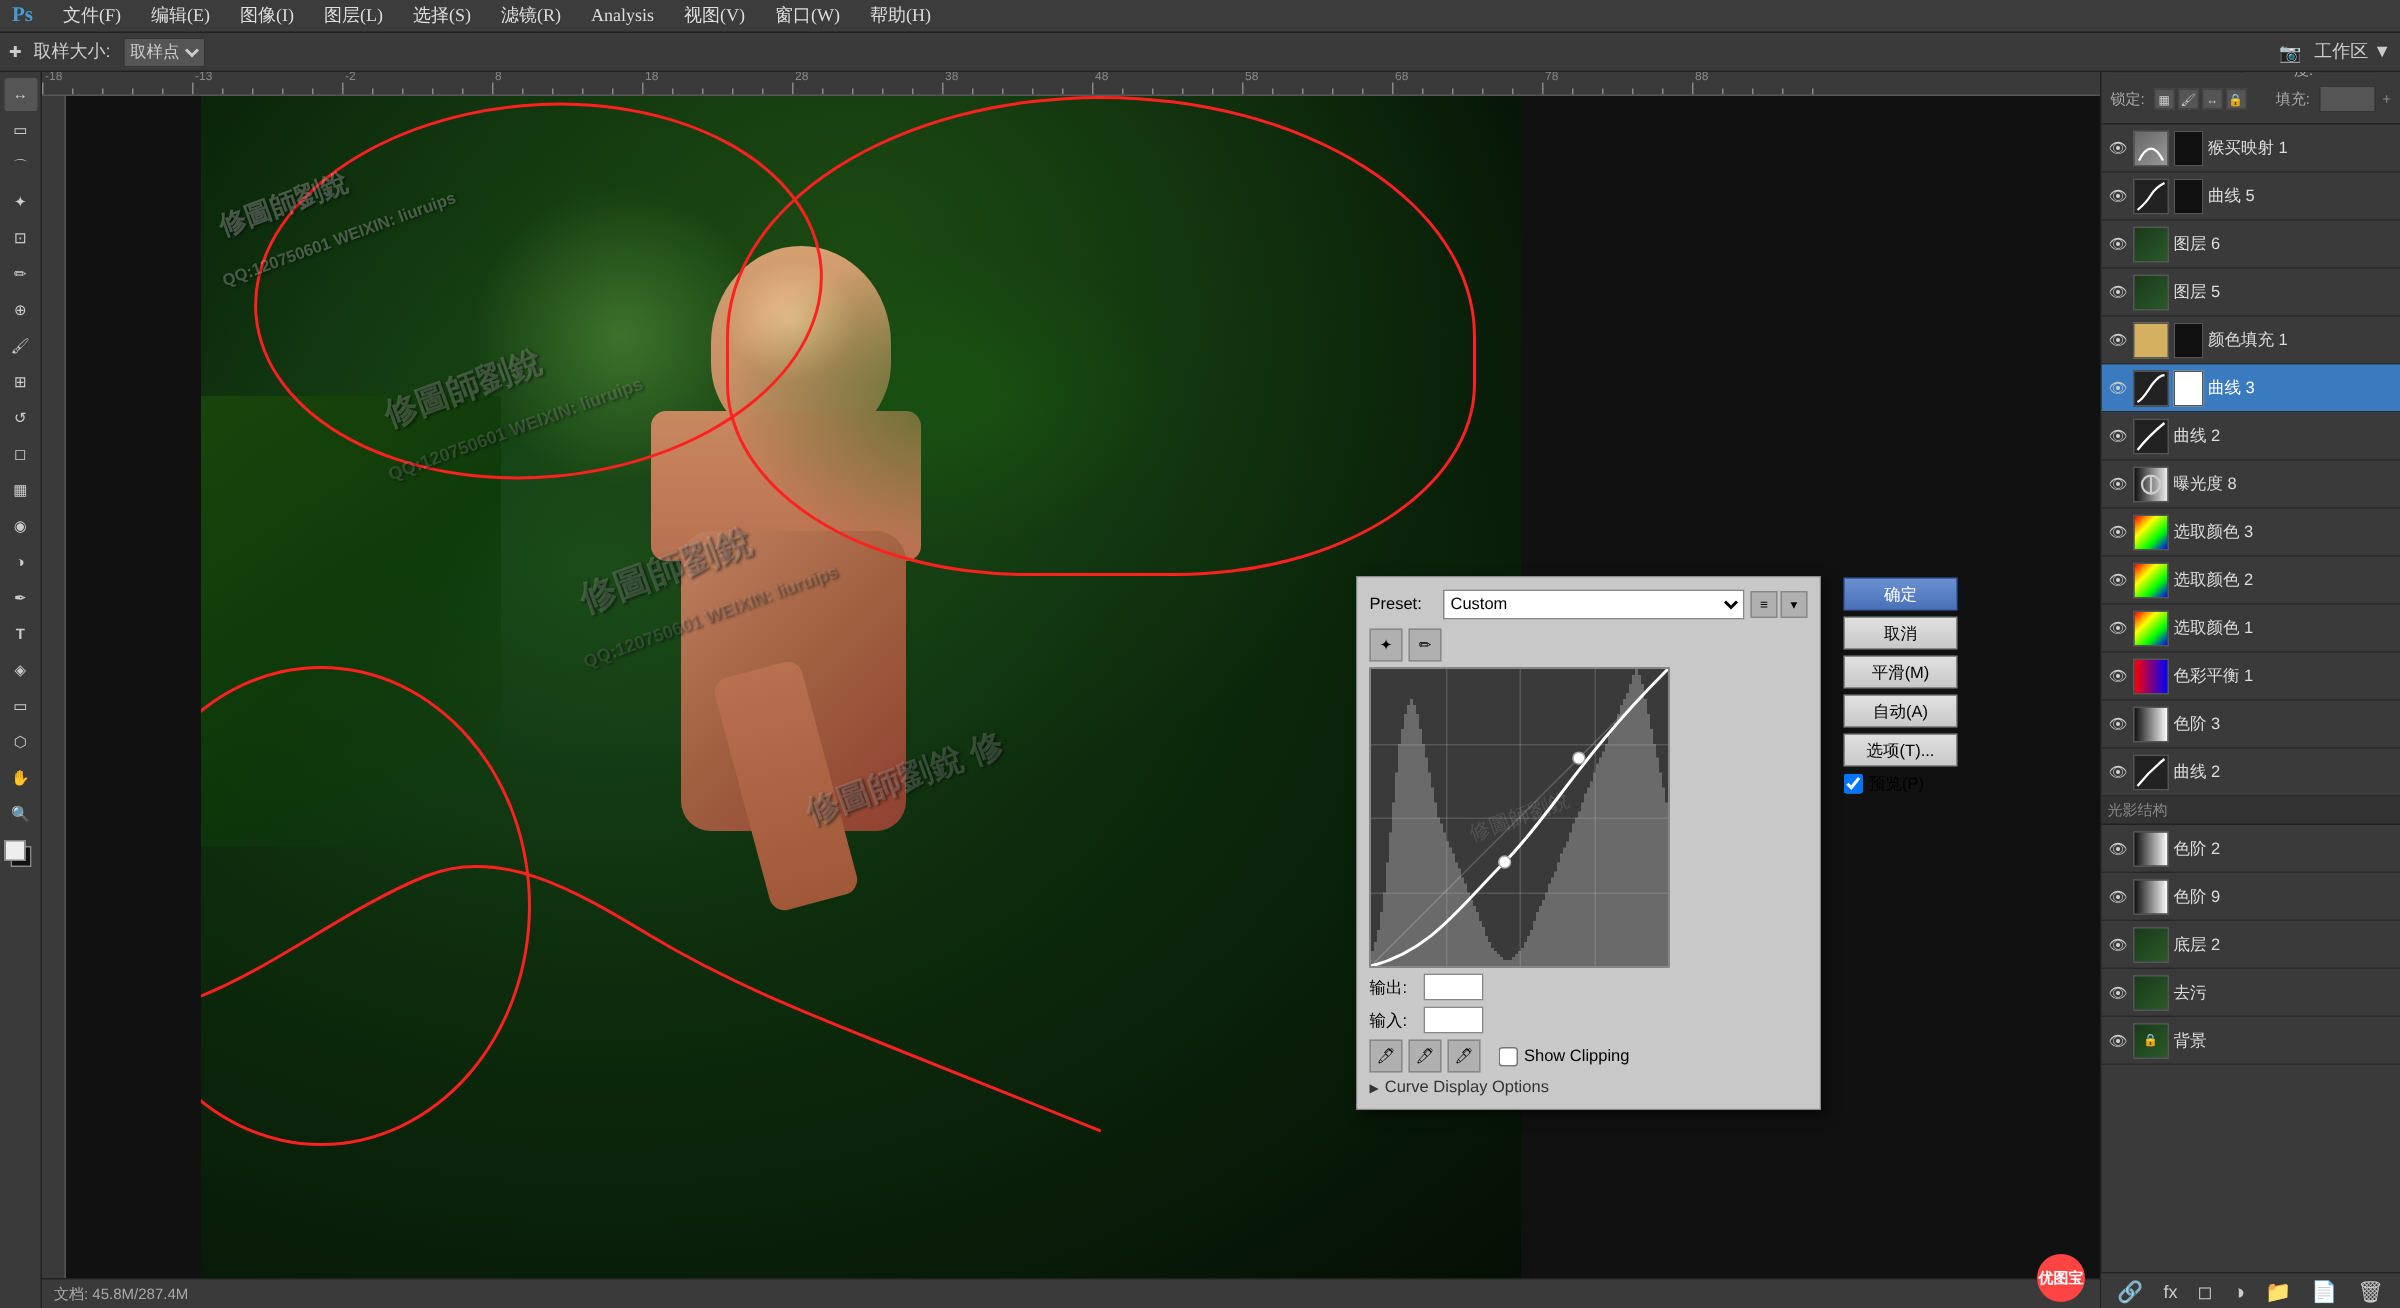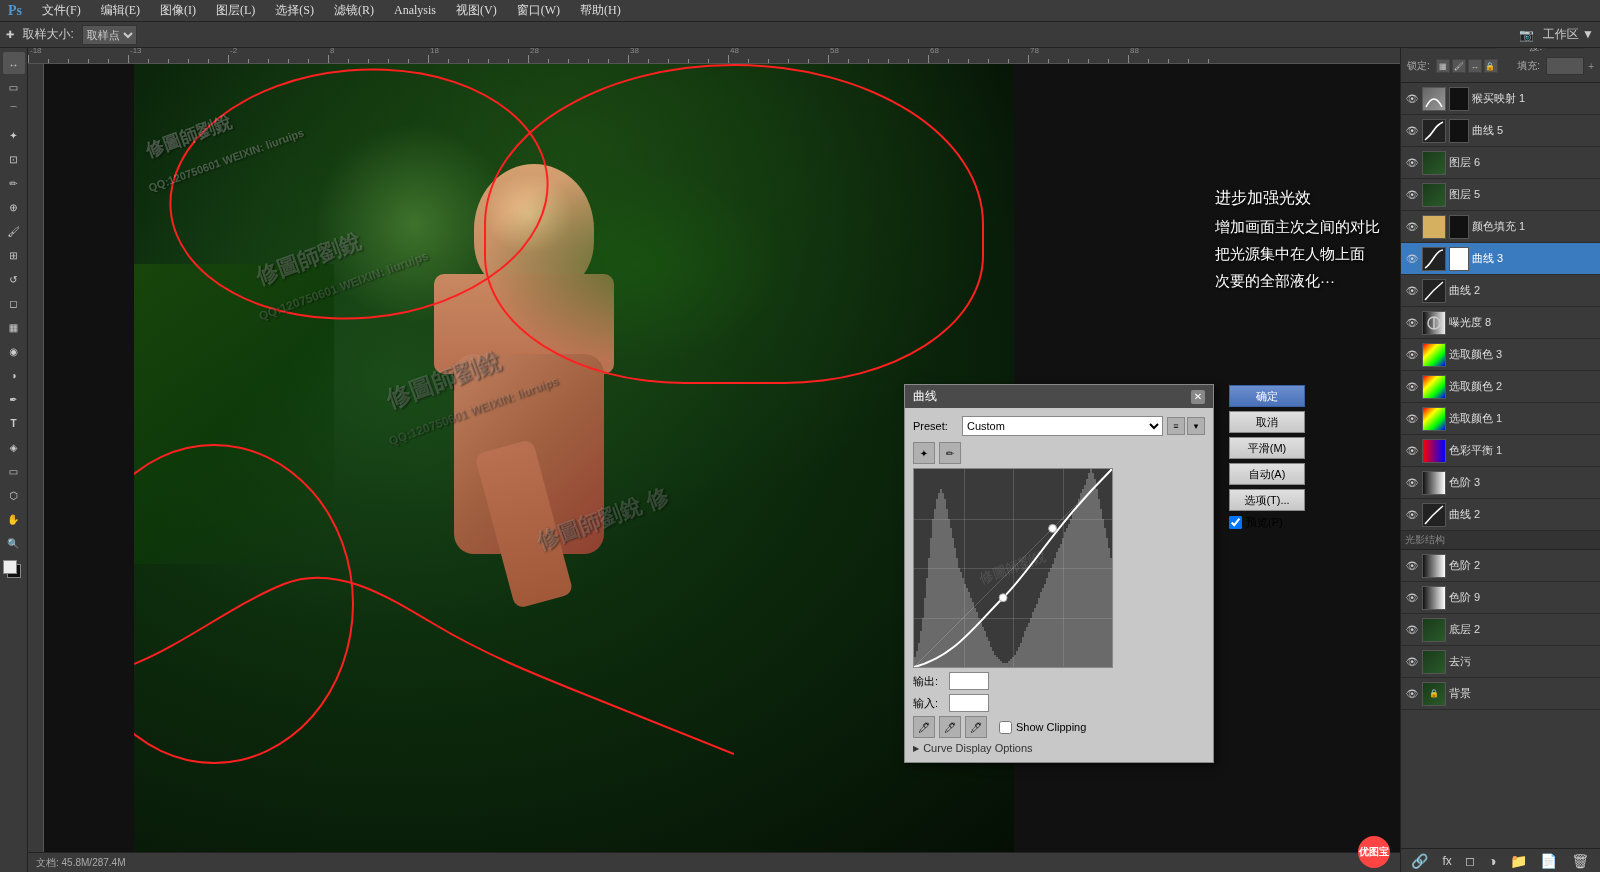--- a/index.html
+++ b/index.html
@@ -702,33 +702,23 @@
 
       <div class="watermark" style="top:180px;left:120px;font-size:22px;color:rgba(255,255,255,0.2);">修圖師劉銳</div>
       <div class="watermark" style="top:215px;left:120px;font-size:12px;color:rgba(255,255,255,0.15);">QQ:120750601 WEIXIN: liuruips</div>
 
       <div class="watermark" style="top:300px;left:250px;font-size:24px;color:rgba(255,255,255,0.18);">修圖師劉銳</div>
       <div class="watermark" style="top:340px;left:250px;font-size:12px;color:rgba(255,255,255,0.12);">QQ:120750601 WEIXIN: liuruips</div>
 
       <div class="watermark" style="top:440px;left:400px;font-size:22px;color:rgba(255,255,255,0.18);">修圖師劉銳 修</div>
     </div>
 
-    <div id="annotation-box">
-      <div style="font-size:16px;">进步加强光效</div>
-      <div style="font-size:15px;">增加画面主次之间的对比</div>
-      <div style="font-size:15px;">把光源集中在人物上面</div>
-      <div style="font-size:15px;">次要的全部液化···</div>
-    </div>
   </div>
 
   <div id="curves-dialog" style="position:relative;">
-    <div id="curves-title-bar">
-      <span>曲线</span>
-      <span class="close-btn">✕</span>
-    </div>
     <div id="curves-body">
 
       <div class="preset-row">
         <span class="preset-label">Preset:</span>
         <select class="preset-select">
           <option>Custom</option>
         </select>
         <div class="preset-icons">
           <div class="preset-icon-btn">≡</div>
           <div class="preset-icon-btn">▾</div>

